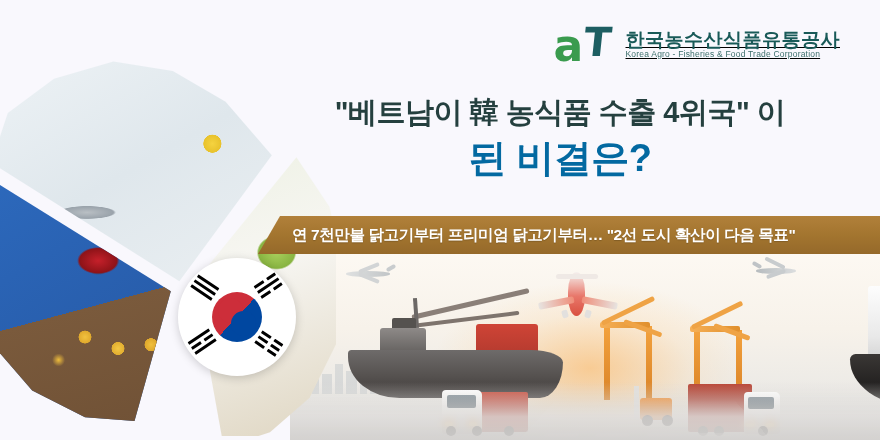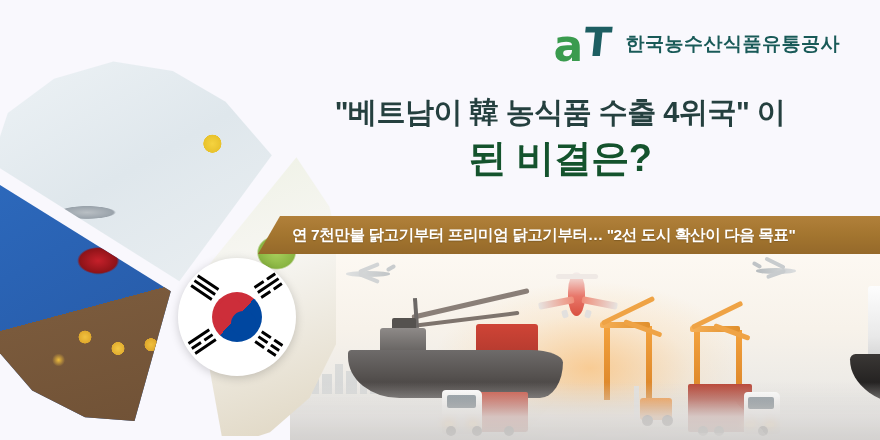--- a/index.html
+++ b/index.html
@@ -146,27 +146,27 @@
   .tri i.b1{top:0;}.tri i.b2{top:6px;}.tri i.b3{top:12px;}
   .tri i.full{width:25px;}
   .tri i.hl{width:10.5px;}
   .tri i.hr{width:10.5px;left:14.5px;}
 
   
   .logo{position:absolute;right:40px;top:24px;display:flex;align-items:center;gap:10px;}
   .logo .mark{position:relative;width:62px;height:40px;}
   .logo .mark .la{position:absolute;left:0;bottom:-2px;font-size:44px;line-height:40px;font-weight:700;color:#3a9b4e;font-family:"DejaVu Sans",sans-serif;}
   .logo .mark .lt{position:absolute;left:30px;top:-2px;font-size:40px;line-height:40px;font-weight:700;color:#1d5e62;font-family:"DejaVu Sans",sans-serif;transform:skewX(-6deg);}
-  .logo .words{display:flex;flex-direction:column;gap:0;}
+  .logo .words{display:flex;flex-direction:column;gap:0;text-decoration:underline;}
   .logo .kr{font-size:19px;font-weight:700;color:#195a58;letter-spacing:.5px;line-height:1.05;}
   .logo .en{font-size:8.5px;color:#3d6f6c;letter-spacing:.2px;line-height:1.05;}
 
   .headline{position:absolute;left:300px;top:96px;width:520px;text-align:center;}
   .hl1{font-size:29px;font-weight:700;color:#25403f;letter-spacing:-.5px;line-height:1.15;white-space:nowrap;}
-  .hl2{margin-top:8px;font-size:38px;font-weight:700;color:#14532d;letter-spacing:-.5px;line-height:1.15;}
+  .hl2{margin-top:8px;font-size:38px;font-weight:700;color:#0369a1;letter-spacing:-.5px;line-height:1.15;}
 
   .subbar{
     position:absolute;left:258px;top:216px;width:622px;height:38px;
     background:linear-gradient(180deg,#b1803a 0%,#a3752f 50%,#95692a 100%);
     clip-path:polygon(22px 0, 100% 0, 100% 100%, 0 100%);
     display:flex;align-items:center;
   }
   .subbar span{margin-left:34px;color:#ffffff;font-size:15.5px;font-weight:700;letter-spacing:-.4px;white-space:nowrap;
     text-shadow:0 1px 1px rgba(0,0,0,.18);}
 </style>
@@ -316,20 +316,21 @@
     </div>
   </div>
 
   <div class="logo">
     <div class="mark">
       <span class="la">a</span>
       <span class="lt">T</span>
     </div>
     <div class="words">
       <div class="kr">한국농수산식품유통공사</div>
+      <div class="en">Korea Agro - Fisheries &amp; Food Trade Corporation</div>
     </div>
   </div>
 
   <div class="headline">
     <div class="hl1">"베트남이 韓 농식품 수출 4위국" 이</div>
     <div class="hl2">된 비결은?</div>
   </div>
 
   <div class="subbar">
     <span>연 7천만불 닭고기부터 프리미엄 닭고기부터… "2선 도시 확산이 다음 목표"</span>

